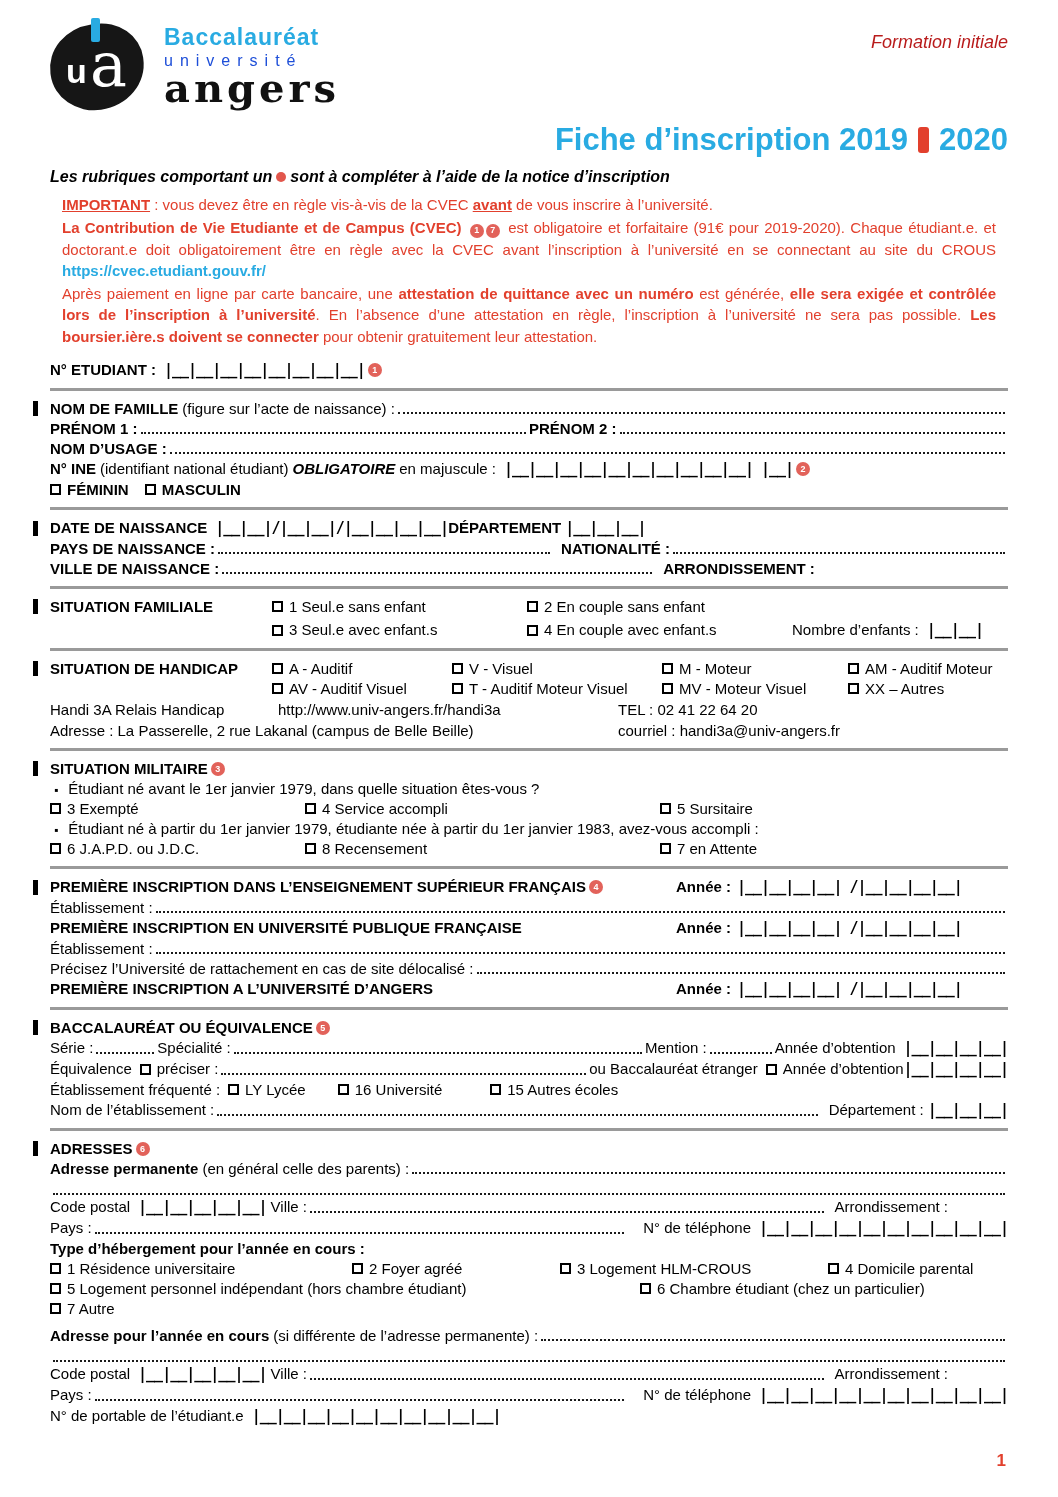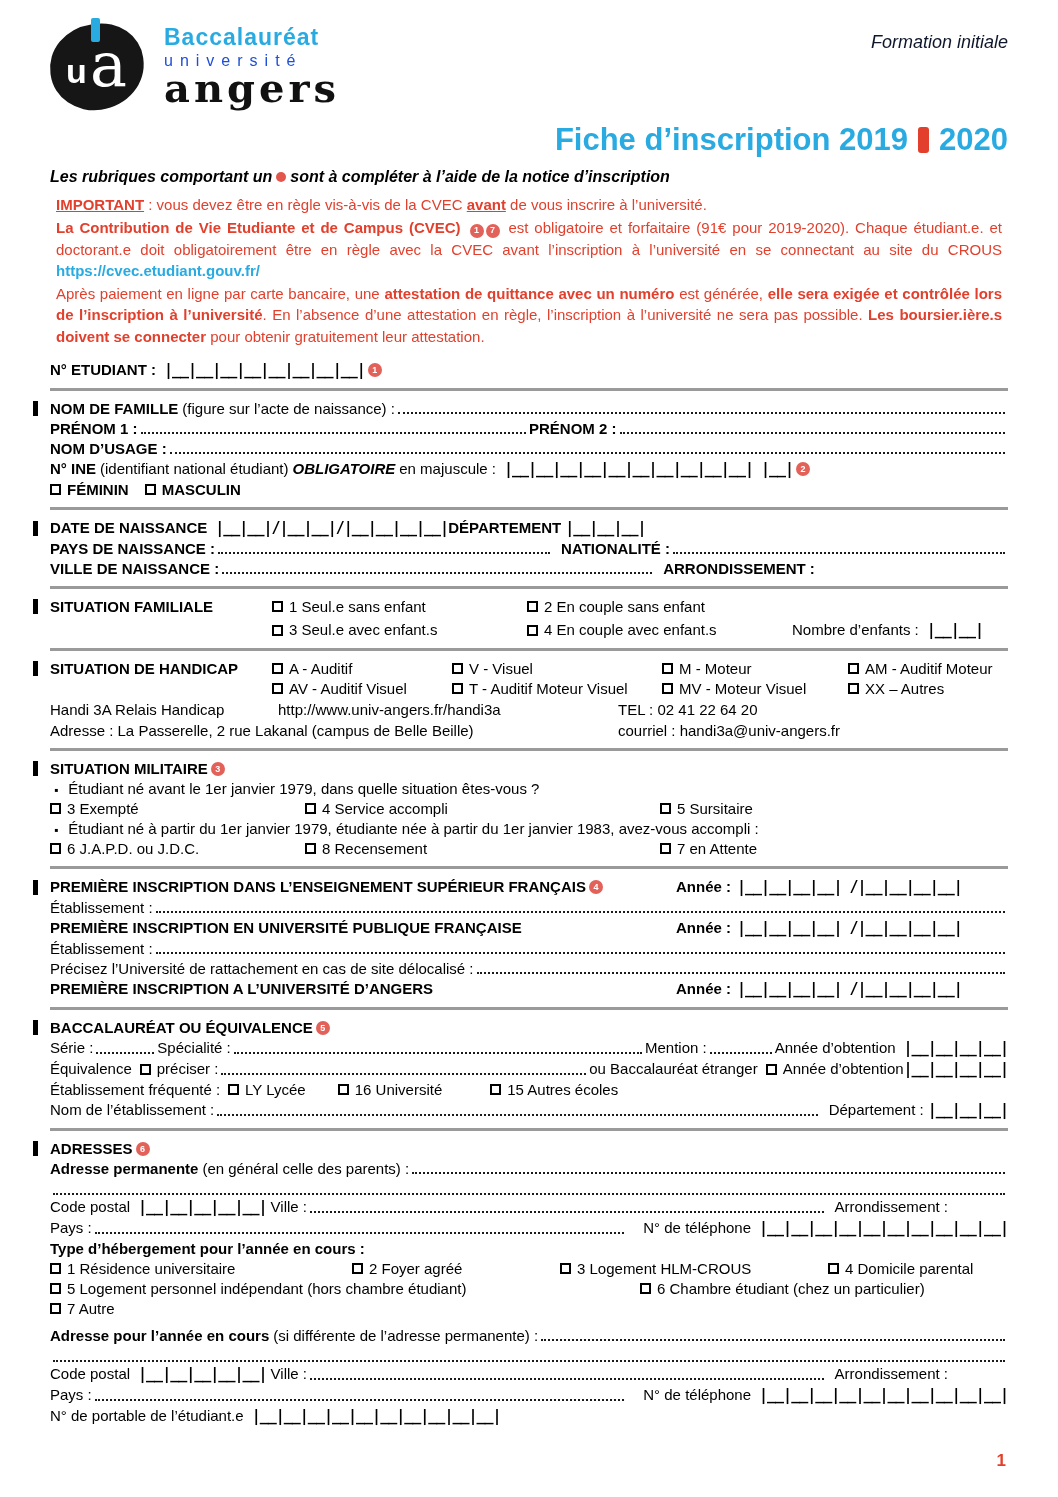--- a/index.html
+++ b/index.html
@@ -17,32 +17,32 @@
   .hdr { display:flex; align-items:flex-start; height:100px; }
   .logo { position:relative; width:100px; height:92px; flex:none; }
   .logo .blob { position:absolute; left:0; top:6px; width:94px; height:86px; background:#161616; border-radius:50% 46% 52% 48%; transform:rotate(-8deg); }
   .logo .bar { position:absolute; left:41px; top:0; width:9px; height:24px; background:#29ABE2; border-radius:2px; }
   .logo .u { position:absolute; left:16px; top:36px; color:#fff; font-weight:bold; font-size:34px; line-height:1; }
   .logo .a { position:absolute; left:40px; top:16px; color:#fff; font-family:"DejaVu Serif", serif; font-size:62px; line-height:1; }
   .brand { margin-left:14px; padding-top:8px; }
   .brand .agil { color:#29ABE2; font-weight:bold; font-size:23px; letter-spacing:1px; line-height:1; }
   .brand .univ { color:#1d4ed8; font-weight:normal; font-size:16px; letter-spacing:7px; line-height:1.15; margin-top:3px; }
   .brand .ang  { color:#111; font-family:"DejaVu Serif", serif; font-weight:bold; font-size:40px; line-height:0.9; letter-spacing:4px; }
-  .formation { margin-left:auto; color:#0f172a; font-style:italic; font-size:18px; padding-top:14px; }
+  .formation { margin-left:auto; color:#b91c1c; font-style:italic; font-size:18px; padding-top:14px; }
 
   
   .title { text-align:right; color:#29ABE2; font-weight:bold; font-size:31px; margin:4px 0 10px 0; }
   .title .redbar { display:inline-block; width:11px; height:26px; background:#E2402D; border-radius:3px; margin:0 10px; vertical-align:-3px; }
 
   
   .rubriques { font-style:italic; font-weight:bold; font-size:16px; margin:6px 0 8px 0; }
   .reddot { display:inline-block; width:10px; height:10px; border-radius:50%; background:#E2564C; margin:0 4px; }
   .imp { text-decoration:underline; font-weight:bold; }
   .u-line { text-decoration:underline; }
-  .redpara { color:#E2402D; text-align:justify; margin:2px 6px; line-height:1.42; }
+  .redpara { color:#E2402D; text-align:justify; margin:2px 12px; line-height:1.42; }
   .cyanlink { color:#29ABE2; font-weight:bold; }
 
   
   .line { display:flex; align-items:baseline; margin:3px 0; }
   .line > span { white-space:nowrap; }
   .gap4 { width:4px; flex:none; } .gap8 { width:8px; flex:none; } .gap16 { width:16px; flex:none; }
   .dots { flex:1 1 auto; border-bottom:2px dotted #1a1a1a; align-self:flex-end; margin:0 3px 3px 3px; min-width:18px; }
   .dotsline { border-bottom:2px dotted #1a1a1a; height:14px; margin:4px 3px 2px 3px; }
   .boxes { font-family:"DejaVu Sans Mono", monospace; font-weight:bold; letter-spacing:-1px; white-space:nowrap; }
   .cb { width:11px; height:11px; border:2px solid #000; display:inline-block; flex:none; align-self:center; margin-right:6px; }

